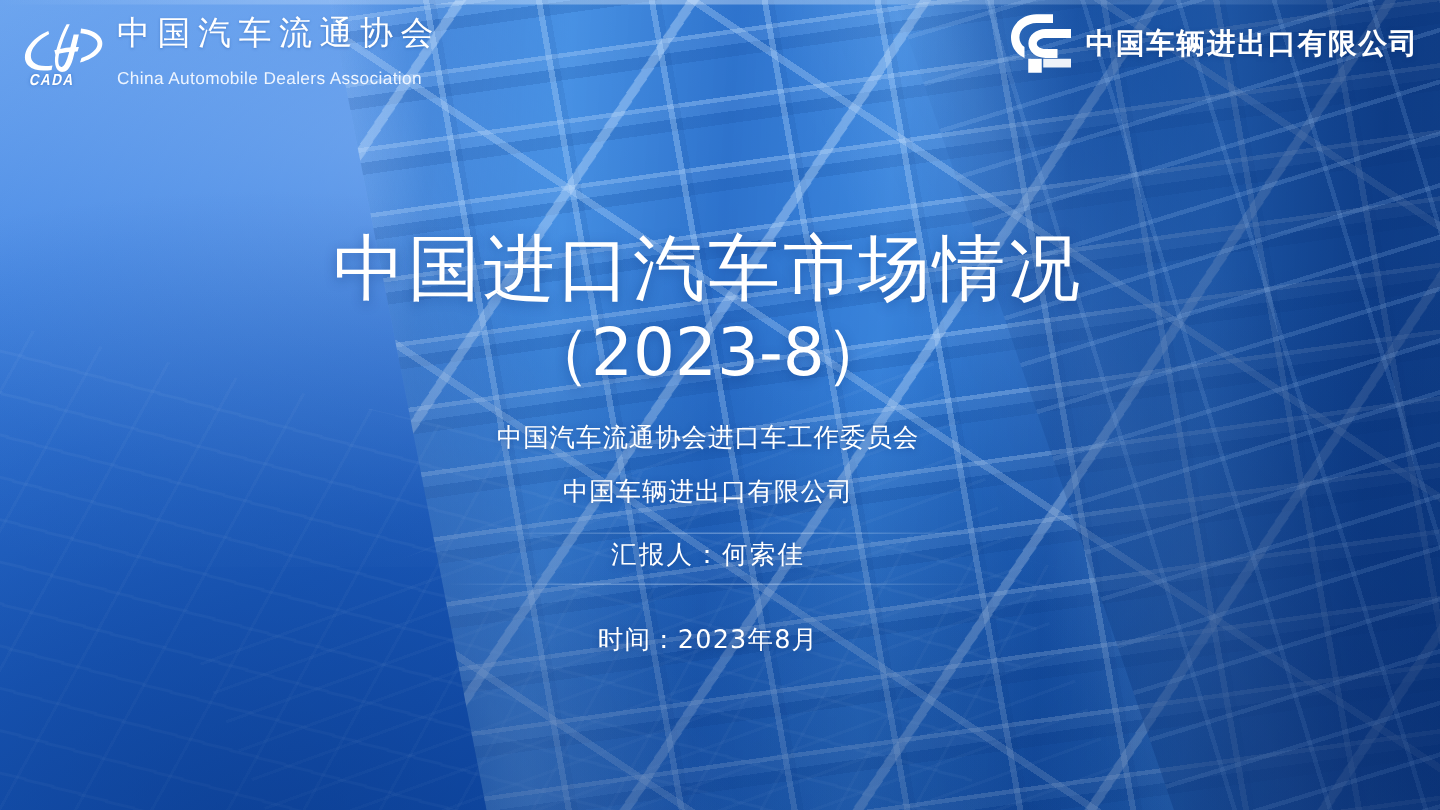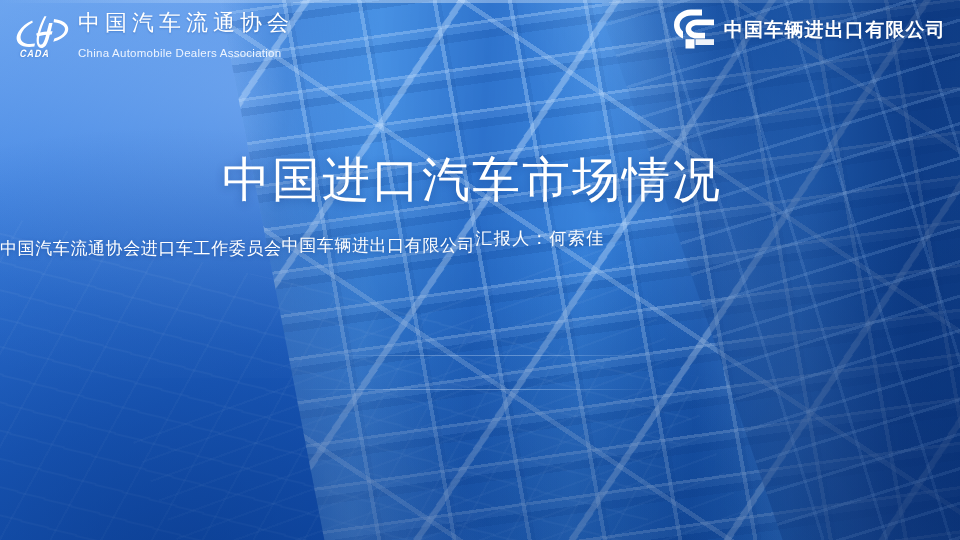--- a/index.html
+++ b/index.html
@@ -349,21 +349,21 @@
     font-size: 44px;
     line-height: 1.2;
     letter-spacing: 0px;
     margin-top: 2px;
     font-family: "DejaVu Sans", "Liberation Sans", sans-serif;
     text-shadow: 0 2px 8px rgba(10,48,118,0.38);
   }
   .meta {
     margin-top: 22px;
     display: flex;
-    flex-direction: row;
+    flex-direction: column;
     align-items: center;
   }
   .meta-line {
     font-size: 17px;
     line-height: 1;
     color: #ffffff;
     letter-spacing: 0.6px;
     font-family: "DejaVu Sans", "Liberation Sans", sans-serif;
     text-shadow: 0 1px 4px rgba(10,48,118,0.40);
   }
@@ -430,21 +430,23 @@
         </g>
       </svg>
     </div>
     <div class="logo-right-text">
       <div class="logo-right-cn">中国车辆进出口有限公司</div>
     </div>
   </div>
 
   <div class="center">
     <div class="title-main">中国进口汽车市场情况</div>
+    <div class="title-sub">（2023-8）</div>
 
     <div class="meta">
       <div class="meta-line org1">中国汽车流通协会进口车工作委员会</div>
       <div class="meta-line org2">中国车辆进出口有限公司</div>
       <div class="meta-line presenter">汇报人：何索佳</div>
+      <div class="meta-line date">时间：2023年8月</div>
     </div>
   </div>
 
 </div>
 
 </body></html>

